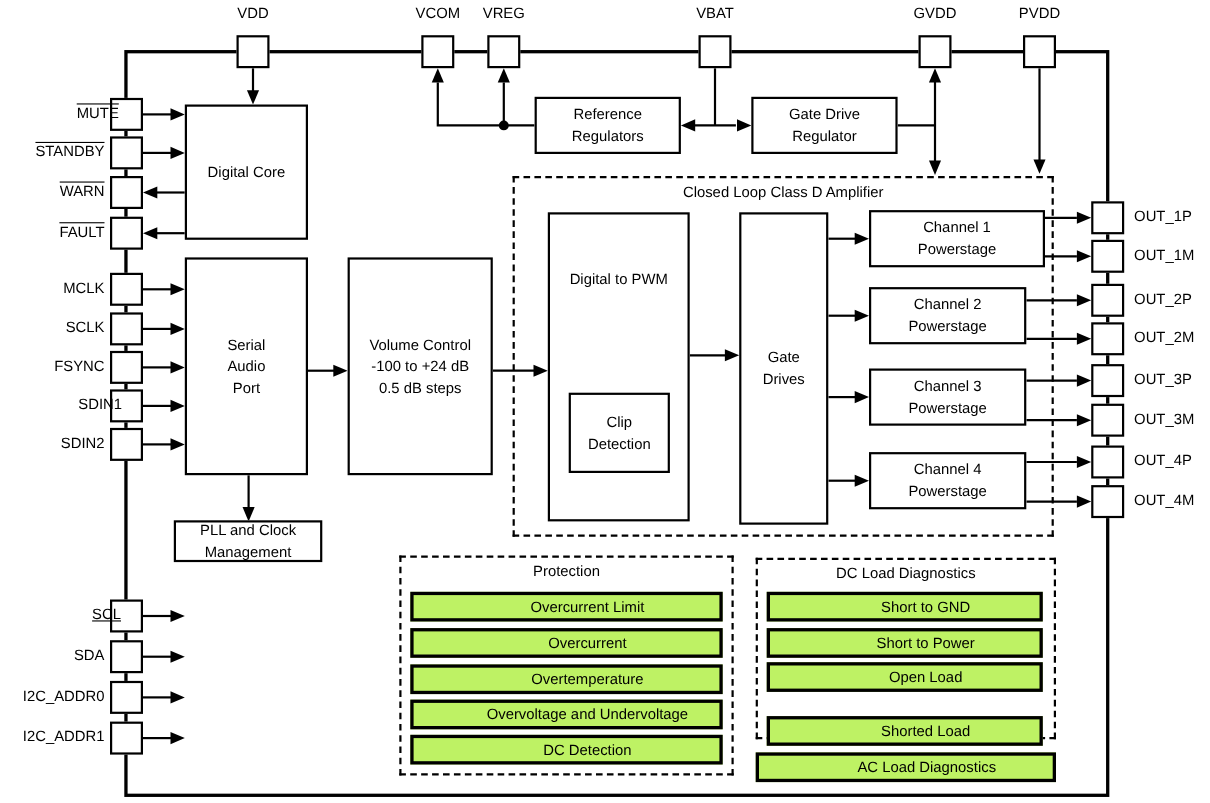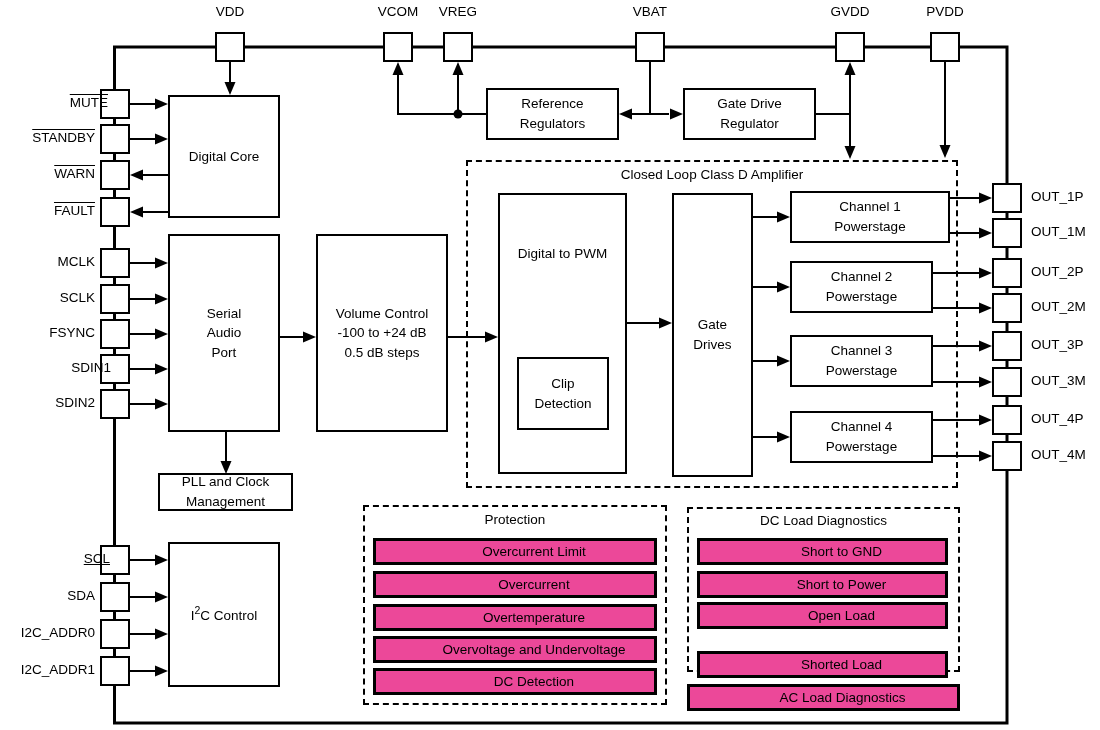--- a/index.html
+++ b/index.html
@@ -20,21 +20,21 @@
   .ov{text-decoration:overline;}
   .blk{
     position:absolute;border:2px solid #000;background:#fff;box-sizing:border-box;
     display:flex;flex-direction:column;align-items:center;justify-content:center;
     font-size:13.5px;line-height:1.45;text-align:center;z-index:2;
   }
   .blk.topalign{justify-content:flex-start;padding-top:49px;}
   .dashed{position:absolute;border:2.5px dashed #000;box-sizing:border-box;background:transparent;z-index:1;}
   .grp-title{position:absolute;font-size:13.5px;text-align:center;z-index:2;white-space:nowrap;}
   .item{
-    position:absolute;border:3px solid #000;background:#ec4899;box-sizing:border-box;
+    position:absolute;border:3px solid #000;background:#bef264;box-sizing:border-box;
     display:flex;align-items:center;justify-content:center;font-size:13.5px;z-index:2;padding-left:38px;
   }
   sup{font-size:10.5px;}
 </style>
 </head>
 <body>
 
 <div id="canvas">
 
   <div class="dashed" style="left:466px;top:160px;width:492px;height:328px;"></div>
@@ -210,25 +210,20 @@
     <div>Volume Control</div>
     <div>-100 to +24 dB</div>
     <div>0.5 dB steps</div>
   </div>
 
   <div class="blk" style="left:158px;top:473px;width:135px;height:38px;">
     <div>PLL and Clock</div>
     <div>Management</div>
   </div>
 
-  <div class="blk" style="left:168px;top:542px;width:112px;height:145px;">
-    <div>
-      <span>I</span><sup>2</sup><span>C Control</span>
-    </div>
-  </div>
 
   <div class="blk" style="left:486px;top:88px;width:133px;height:52px;">
     <div>Reference</div>
     <div>Regulators</div>
   </div>
 
   <div class="blk" style="left:683px;top:88px;width:133px;height:52px;">
     <div>Gate Drive</div>
     <div>Regulator</div>
   </div>

